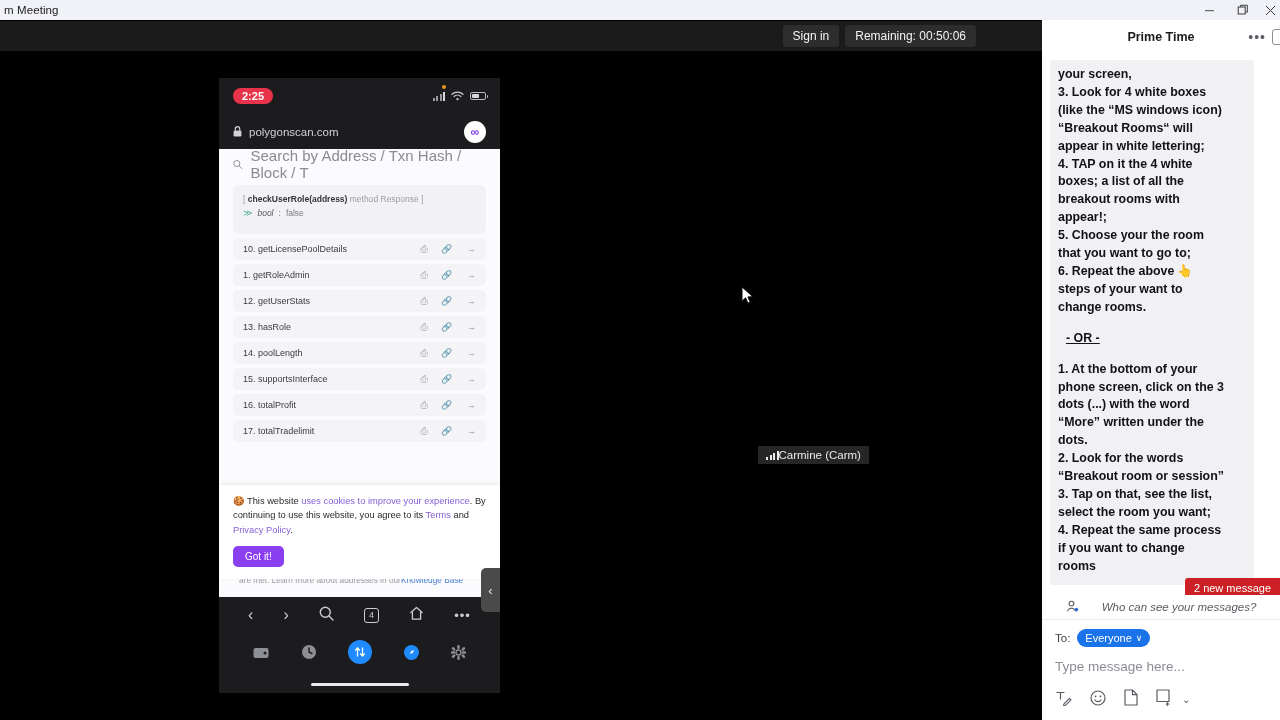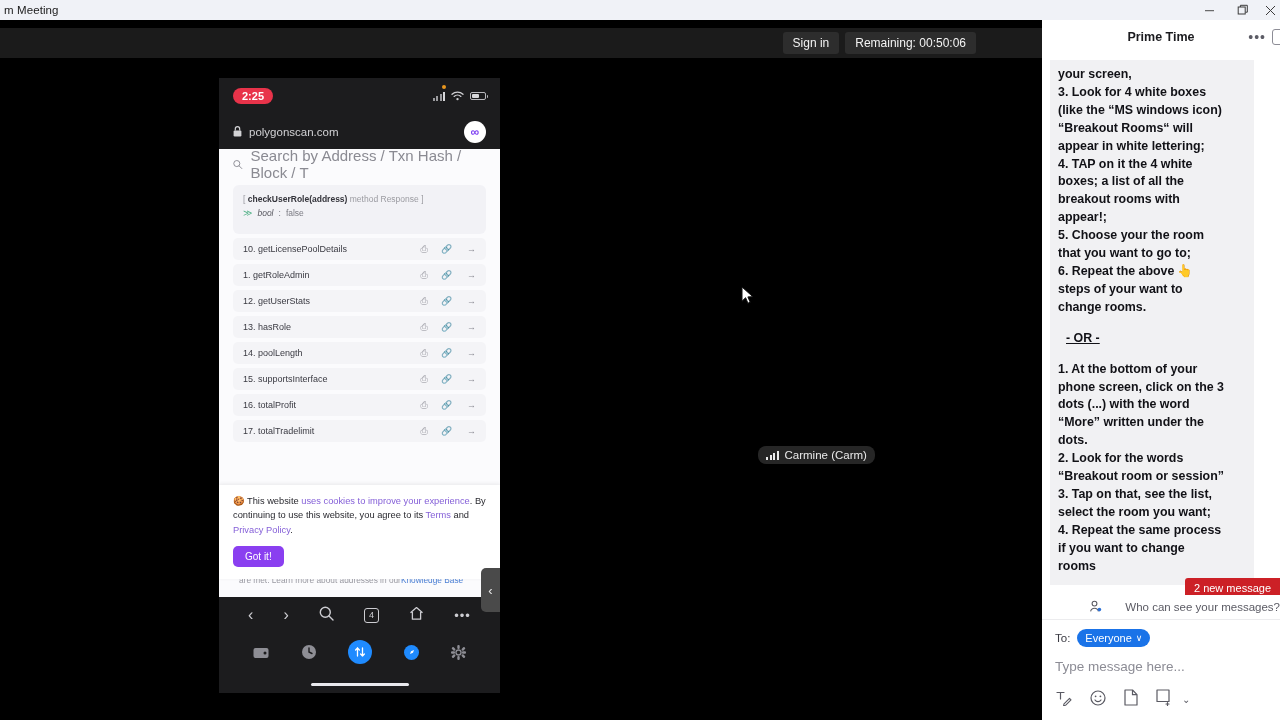--- a/index.html
+++ b/index.html
@@ -28,21 +28,21 @@
     color:#2b2b2b;
   }
   .win-btn svg { display:block; }
 
   
   .stage {
     position:absolute; top:20px; left:0; width:1042px; height:700px;
     background:#000;
   }
   .stage-topbar {
-    position:absolute; top:8px; left:0; width:1042px; height:30px;
+    position:absolute; top:1px; left:0; width:1042px; height:30px;
     background:#1b1b1b;
     display:flex; align-items:center; justify-content:flex-end;
     padding-right:66px; gap:6px;
   }
   .topbtn {
     height:22px; padding:0 10px; border-radius:3px;
     background:#2d2d2d; color:#f3f3f3; font-size:12px;
     display:flex; align-items:center; justify-content:center;
     white-space:nowrap;
   }
@@ -169,22 +169,22 @@
   .collapse-handle {
     position:absolute; left:481px; top:548px; width:19px; height:44px;
     background:#4a4a4a; border-radius:5px 0 0 5px;
     display:flex; align-items:center; justify-content:center;
     color:#e8e8e8; font-size:13px;
   }
 
   
   .participant {
     position:absolute; left:758px; top:426px;
-    background:#262626; border-radius:8px; padding:3px 8px;
-    display:flex; align-items:center; gap:6px;
+    background:#262626; border-radius:0; padding:3px 8px;
+    display:flex; align-items:center; 
     color:#eaeaea; font-size:11.5px; white-space:nowrap;
   }
   .participant .bars i { background:#eaeaea; }
 
   
   .cursor { position:absolute; left:741px; top:266px; }
 
   
   .chat {
     position:absolute; top:20px; left:1042px; width:238px; height:700px;
@@ -217,22 +217,22 @@
   }
   .msg-bubble .gap { height:13px; }
 
   .newmsg {
     position:absolute; right:0; top:524px;
     background:#cc2026; color:#fff; font-size:11px;
     padding:4px 9px; border-radius:3px 0 0 3px; white-space:nowrap;
   }
 
   .who-row {
-    height:24px; display:flex; align-items:center; justify-content:flex-end;
-    gap:23px; background:#fff; color:#5b5b64; font-size:11.5px;
+    height:24px; display:flex; align-items:center; justify-content:center;
+    gap:23px; background:#fff; color:#5b5b64; font-size:11.5px;font-style:italic;
   }
   .who-row .pic { color:#2b6fd4; }
 
   .chat-compose { border-top:1px solid #ececee; background:#fff; }
   .to-row { display:flex; align-items:center; gap:7px; padding:9px 12px 3px 13px; }
   .to-label { font-size:11.5px; color:#3b3b43; }
   .to-pill {
     background:#1a73e8; color:#fff; font-size:11px;
     border-radius:10px; padding:3px 8px; display:flex; align-items:center; gap:4px;
   }

